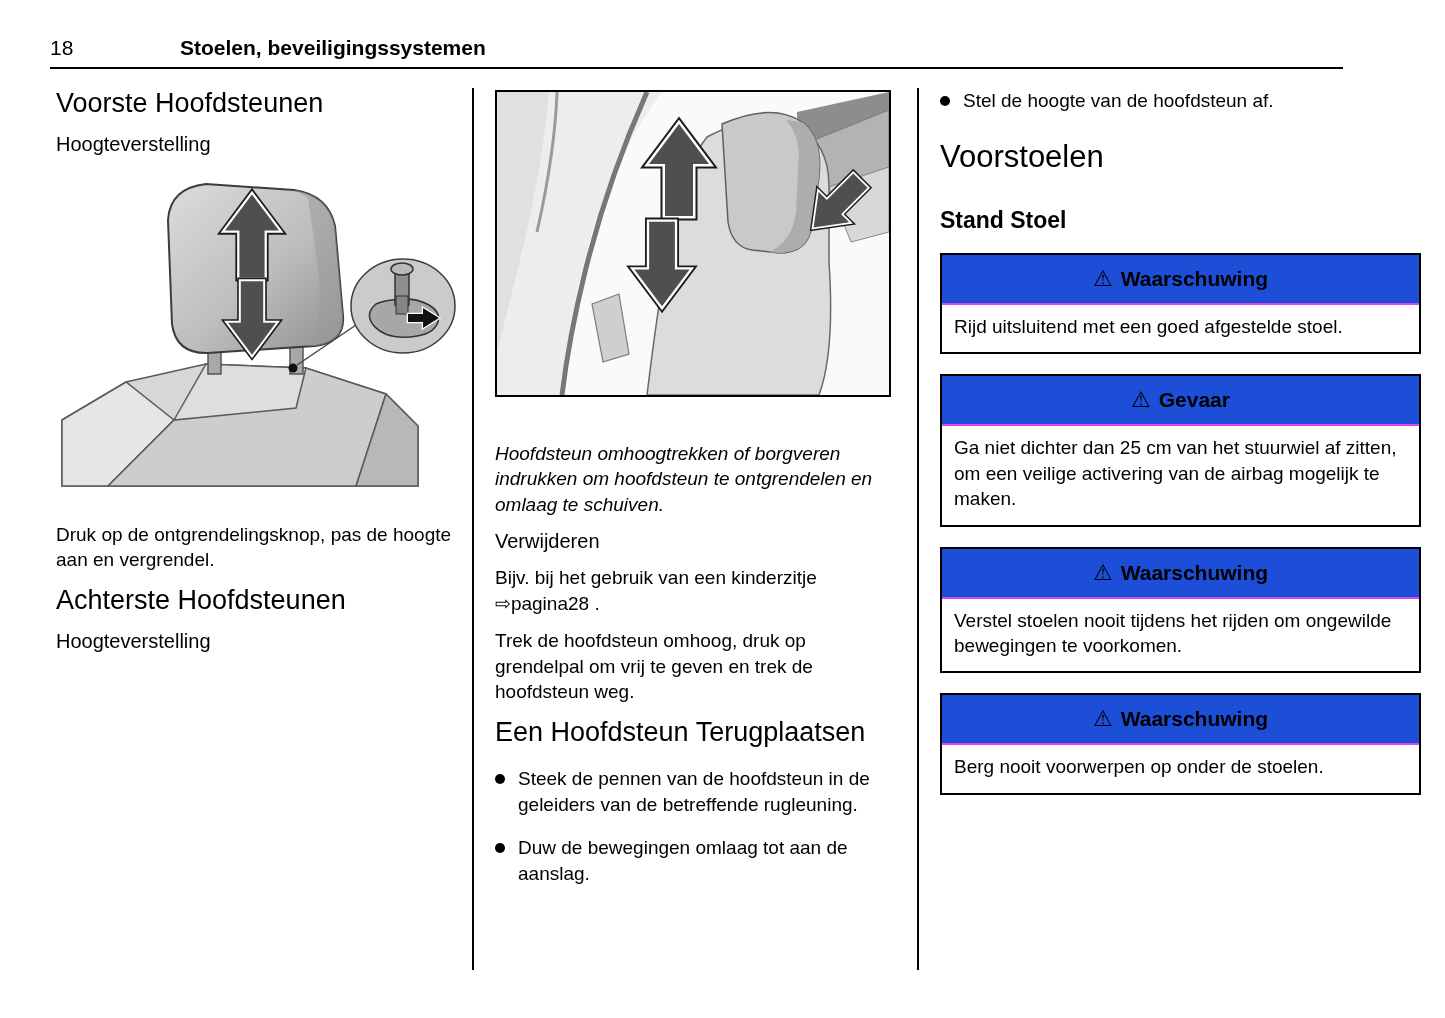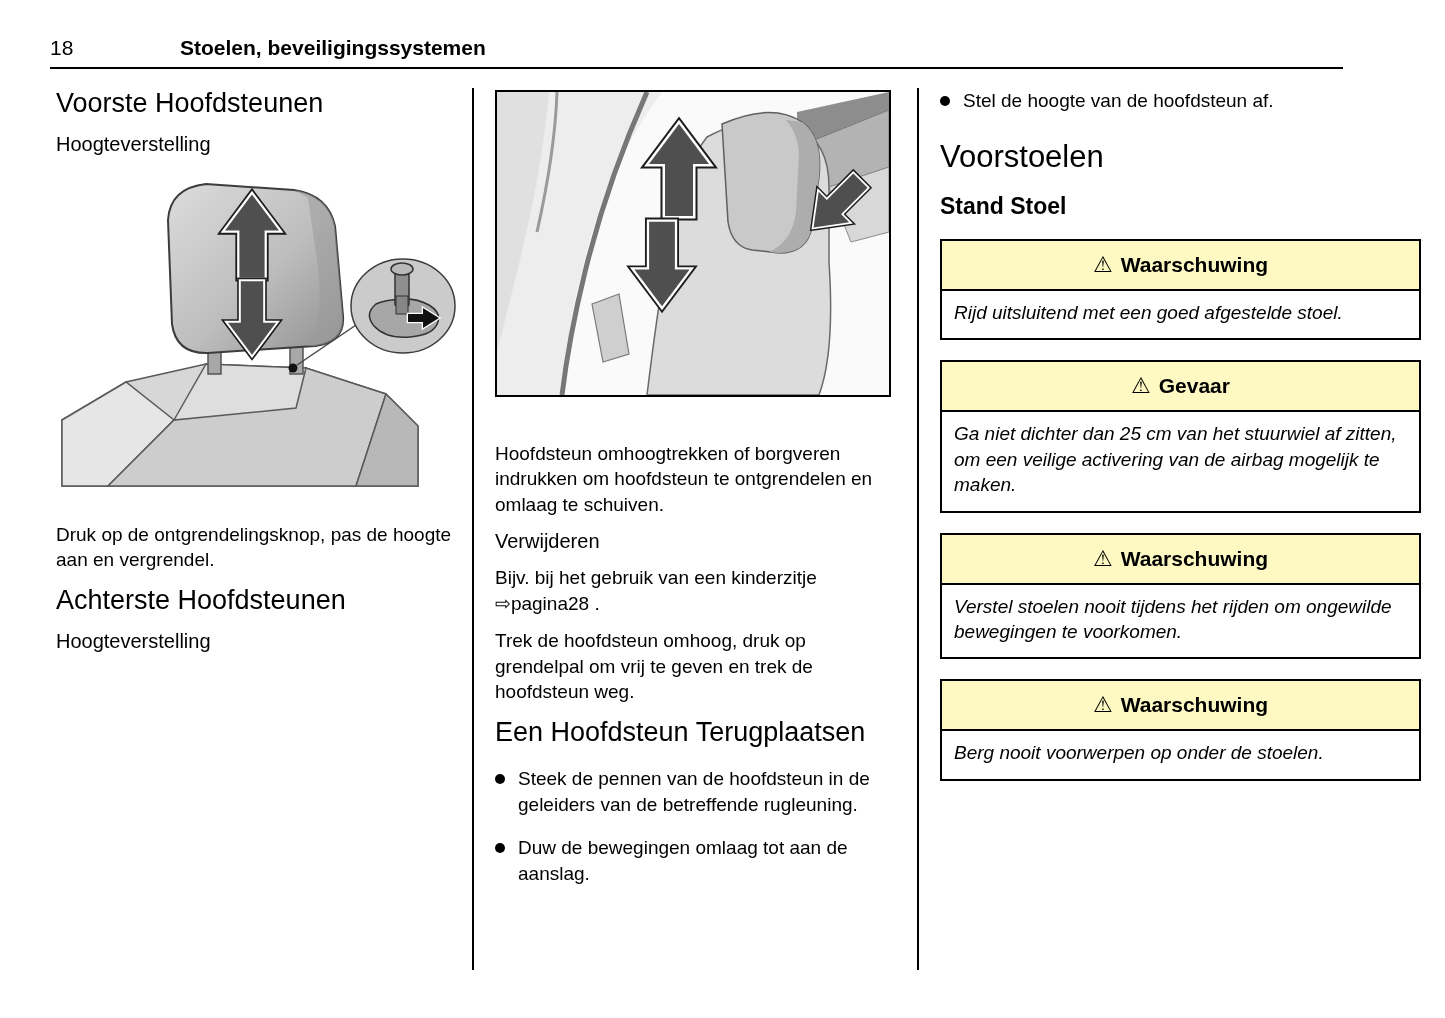--- a/index.html
+++ b/index.html
@@ -27,55 +27,55 @@
   .d1 { left:472px; }
   .d2 { left:917px; }
 
   
   .col { position:absolute; top:88px; }
   .col1 { left:56px;  width:406px; }
   .col2 { left:495px; width:396px; }
   .col3 { left:940px; width:481px; }
 
   h2.section { font-size:27px; font-weight:normal; line-height:1.18; margin:0 0 12px; }
-  h2.big     { font-size:31px; font-weight:normal; line-height:1.15; margin:26px 0 18px; }
+  h2.big     { font-size:31px; font-weight:normal; line-height:1.15; margin:26px 0 32px; }
   h3.sub     { font-size:20px; font-weight:normal;   line-height:1.2;  margin:4px 0 12px; }
   h3.sub2    { font-size:23px; font-weight:bold;   line-height:1.2;  margin:4px 0 18px; }
   p.body     { font-size:19px; line-height:1.34; margin:0 0 12px; }
   .mt20 { margin-top:20px; }
   .mt18 { margin-top:18px; }
 
   .figure { margin:2px 0 0; }
   .figure svg { display:block; }
   .fig-caption-gap { margin-bottom:34px; }
   .figure-frame { border:2px solid #000; width:396px; margin-bottom:44px; }
   .figure-frame svg { display:block; }
 
-  .after-fig { margin-top:0; }
+  .after-fig { margin-top:0;font-style:italic; }
 
   
   .bullet { display:flex; gap:13px; margin:0 0 18px; }
   .bullet .dot {
     flex:none; width:10px; height:10px; border-radius:50%;
     background:#000; margin-top:8px;
   }
   .bullet p.body { margin:0; }
 
   
   .warnbox { border:2px solid #000; margin-bottom:20px; }
   .warnbox-header {
-    background:#fef9c3;
-    border-bottom:2px solid #000000;
+    background:#1d4ed8;
+    border-bottom:2px solid #d946ef;
     text-align:center;
     font-weight:bold;
     font-size:21px;
     padding:11px 4px;
   }
   .warn-icon { font-weight:normal; font-size:22px; margin-right:8px; }
-  .warnbox-body { padding:9px 12px 13px; font-size:19px; line-height:1.34;font-style:italic; }
+  .warnbox-body { padding:9px 12px 13px; font-size:19px; line-height:1.34; }
 
   .pageref { white-space:nowrap; }
 </style>
 </head>
 <body>
 
 <header class="page-header">
   <span class="page-number">18</span>
   <span class="chapter-title">Stoelen, beveiligingssystemen</span>
 </header>

